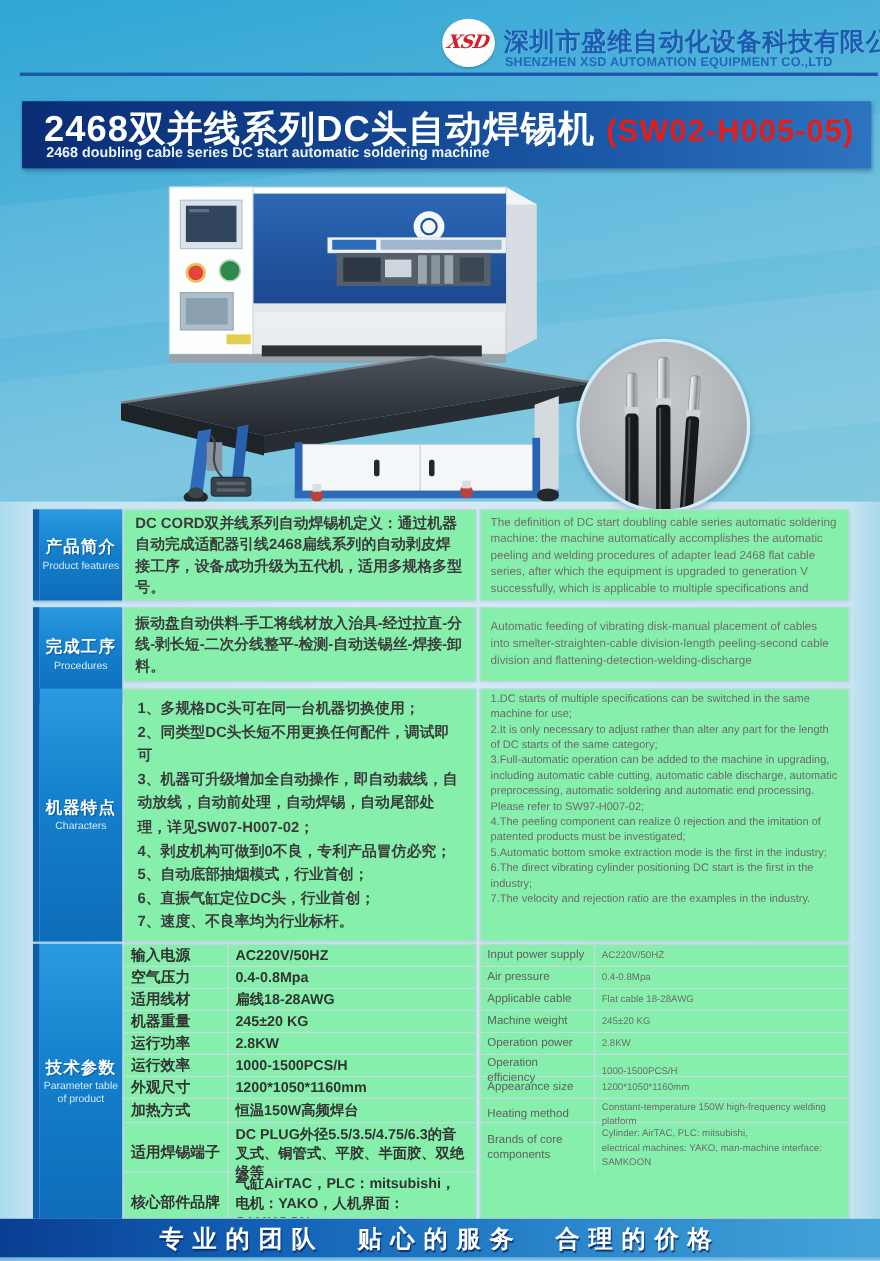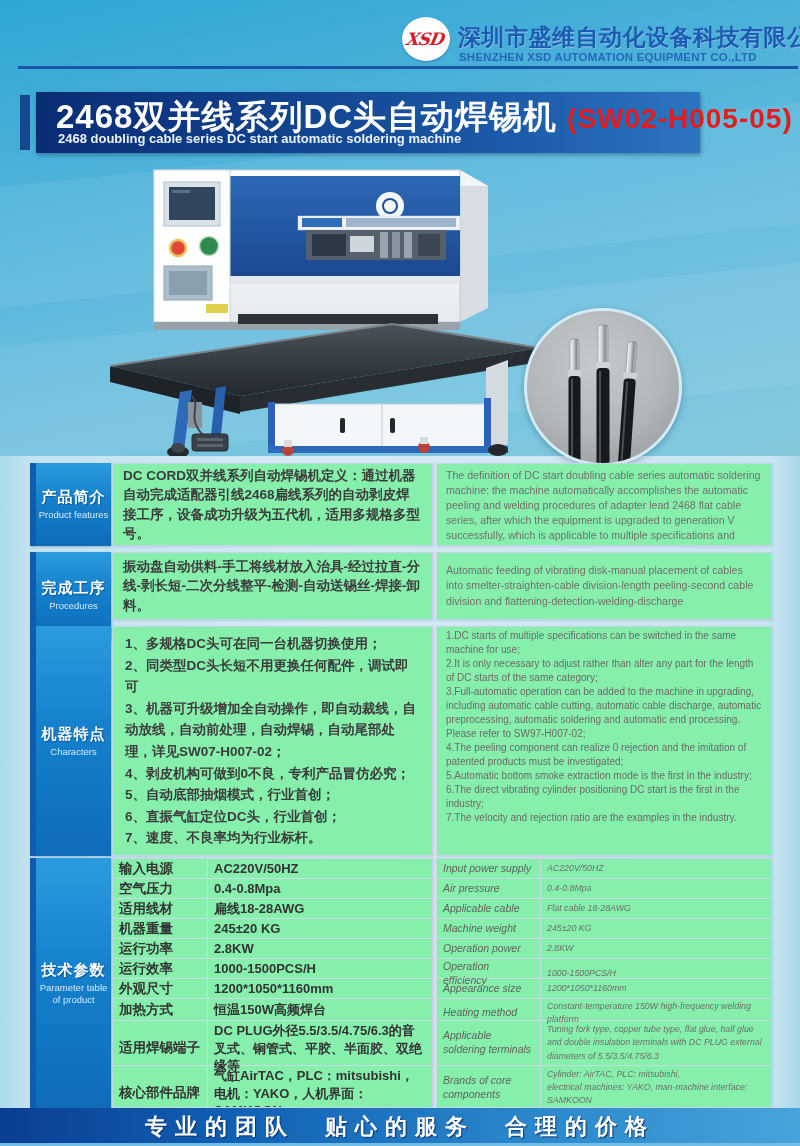--- a/index.html
+++ b/index.html
@@ -18,21 +18,21 @@
   .logo-txt{font-family:"DejaVu Serif","Liberation Serif",serif;font-style:italic;font-weight:bold;
     color:#d61e2a;font-size:17px;transform:skewX(-12deg);letter-spacing:-1px;}
   .company-cn{position:absolute;left:458px;top:22px;width:330px;font-size:23px;font-weight:900;
     color:#1b5cb0;letter-spacing:.5px;text-shadow:.6px .6px 0 #8cc0e8;white-space:nowrap;}
   .company-en{position:absolute;left:459px;top:51px;font-size:11.5px;font-weight:bold;color:#2368b8;
     letter-spacing:.2px;white-space:nowrap;}
   .header-rule{position:absolute;left:18px;top:66px;width:780px;height:3px;background:#1b55a8;}
 
   
   .banner-accent{position:absolute;left:20px;top:95px;width:10px;height:55px;background:#17488f;}
-  .banner{position:absolute;left:36px;top:92px;width:664px;height:61px;
+  .banner{position:absolute;left:20px;top:92px;width:772px;height:61px;
     background:linear-gradient(90deg,#0a2d75 0%,#103d88 30%,#1b5aa8 70%,#2d74c0 100%);
     box-shadow:1px 2px 4px rgba(0,20,60,.35);}
   .banner-line1{position:absolute;left:20px;top:3px;display:flex;align-items:baseline;white-space:nowrap;}
   .banner-cn{font-size:33px;font-weight:bold;color:#ffffff;letter-spacing:1px;}
   .banner-model{font-size:28px;font-weight:bold;color:#e31c1c;margin-left:10px;letter-spacing:1px;}
   .banner-en{position:absolute;left:22px;top:39px;font-size:13px;font-weight:bold;color:#e9f3fc;white-space:nowrap;}
 
   
   .machine{position:absolute;left:88px;top:156px;width:475px;height:300px;}
   .inset{position:absolute;left:524px;top:308px;width:152px;height:152px;border-radius:50%;
@@ -56,21 +56,21 @@
   .vcenter{display:flex;align-items:center;}
   .chars-cn{font-size:13.5px;font-weight:bold;color:#3c3c3c;line-height:1.6;padding:4px 12px;white-space:pre-line;}
   .chars-en{font-size:10px;color:#6a6a6a;line-height:1.4;padding:2px 9px;white-space:pre-line;}
 
   
   .ptable{position:absolute;top:858px;height:250px;padding:0;overflow:hidden;display:grid;
     grid-template-rows:20px 20px 20px 20px 20px 20px 20px 22px 45px 43px;}
   .prow{display:grid;border-bottom:1px solid #ccdae6;box-sizing:border-box;}
   .prow:last-child{border-bottom:none;}
   .cn-box.ptable .prow{grid-template-columns:95px 1fr;}
-  .en-box.ptable .prow{grid-template-columns:104px 1fr;font-style:italic;}
+  .en-box.ptable .prow{grid-template-columns:104px 1fr;}
   .pcell{display:flex;align-items:center;box-sizing:border-box;padding:1px 6px;}
   .pkey-cn{font-size:13.5px;font-weight:bold;color:#333;border-right:1px solid #ccdae6;text-align:center;}
   .pval-cn{font-size:13px;font-weight:600;color:#333;line-height:1.35;}
   .pkey-en{font-size:10.5px;color:#606060;border-right:1px solid #ccdae6;line-height:1.3;}
   .pval-en{font-size:8.8px;color:#6d6d6d;line-height:1.5;}
 
   
   .footer{position:absolute;left:0;bottom:0;width:800px;height:38px;
     background:linear-gradient(90deg,#0a3e92 0%,#1261b5 30%,#2a86ca 65%,#46a4da 100%);
     display:flex;align-items:center;justify-content:center;}
@@ -332,24 +332,20 @@
     </div>
   <div class="prow">
       <div class="pcell pkey-en">Appearance size</div>
       <div class="pcell pval-en">1200*1050*1160mm</div>
     </div>
   <div class="prow">
       <div class="pcell pkey-en">Heating method</div>
       <div class="pcell pval-en">Constant-temperature 150W high-frequency welding platform</div>
     </div>
   <div class="prow">
-      <div class="pcell pkey-en">Applicable soldering terminals</div>
-      <div class="pcell pval-en">Tuning fork type, copper tube type, flat glue, half glue and double insulation terminals with DC PLUG external diameters of 5.5/3.5/4.75/6.3</div>
-    </div>
-  <div class="prow">
       <div class="pcell pkey-en">Brands of core components</div>
       <div class="pcell pval-en" style="white-space:pre-line">Cylinder: AirTAC, PLC: mitsubishi,
 electrical machines: YAKO, man-machine interface: SAMKOON</div>
     </div>
 </div>
 
 <div class="footer">
   <span class="footer-slogan">专业的团队　贴心的服务　合理的价格</span>
 </div>
 <div class="footer-edge"></div>

